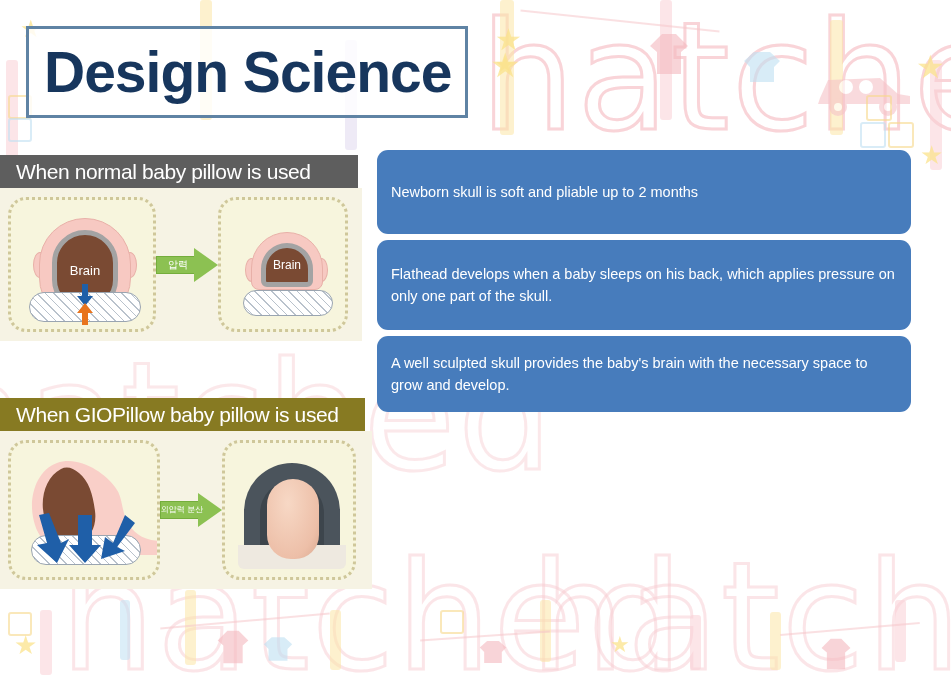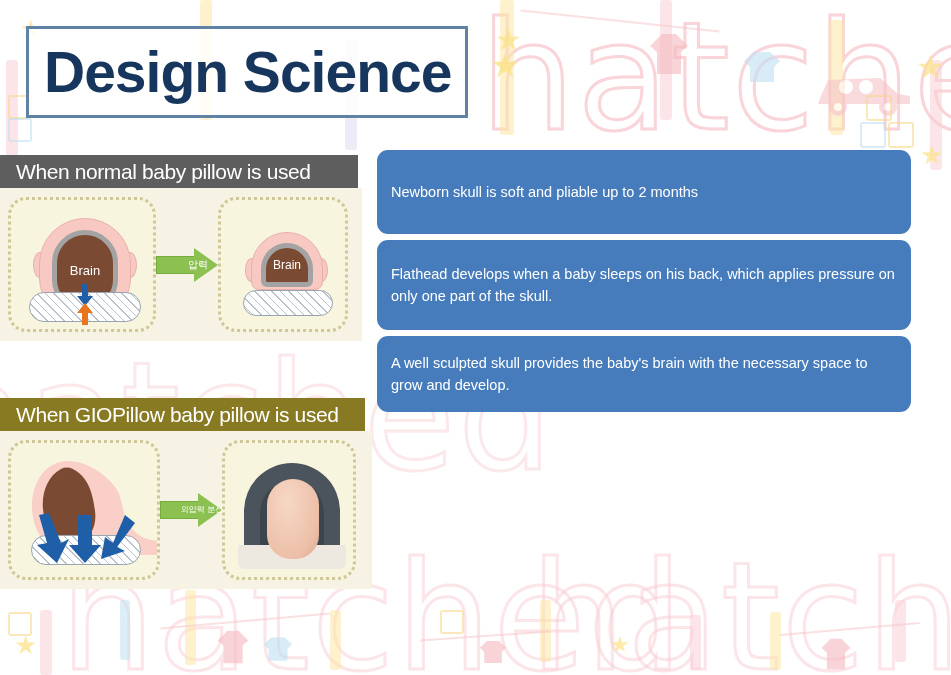--- a/index.html
+++ b/index.html
@@ -139,21 +139,21 @@
   .green-arrow .head {
     position: absolute;
     right: 0; top: 0;
     width: 0; height: 0;
     border-top: 17px solid transparent;
     border-bottom: 17px solid transparent;
     border-left: 24px solid #8cc152;
   }
   .green-arrow .glabel {
     position: absolute;
-    left: 20px; top: 9px;
+    left: 0; top: 9px;
     width: 44px;
     text-align: center;
     font-size: 10px;
     color: #ffffff;
     font-family: "DejaVu Sans", sans-serif;
     white-space: nowrap;
     line-height: 16px;
   }
 
   

